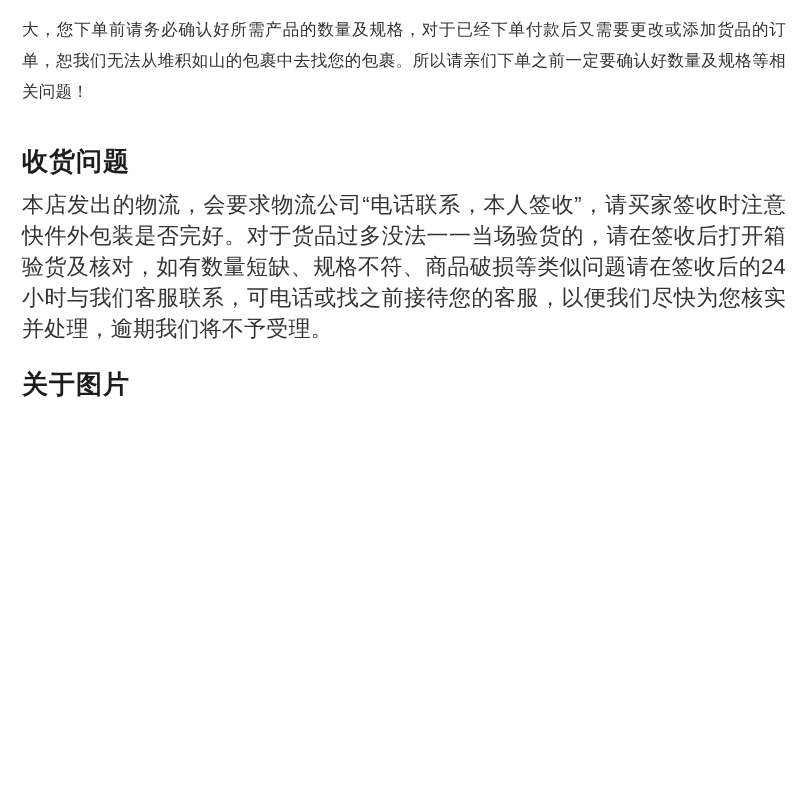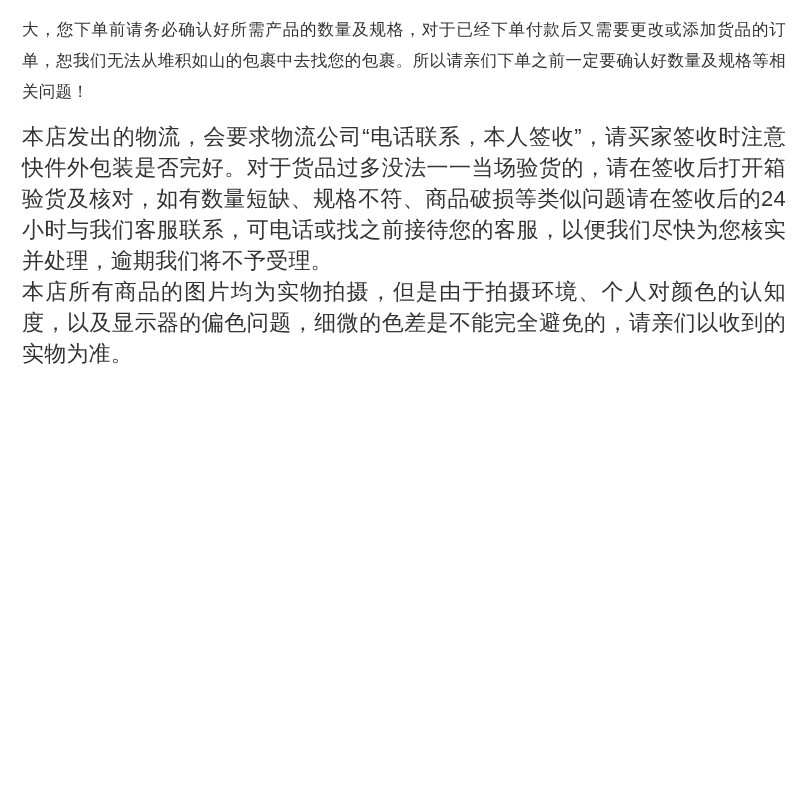--- a/index.html
+++ b/index.html
@@ -53,17 +53,18 @@
 </style>
 </head>
 <body>
 
 <div class="page">
 
   <p class="para">大，您下单前请务必确认好所需产品的数量及规格，对于已经下单付款后又需要更改或添加货品的订单，恕我们无法从堆积如山的包裹中去找您的包裹。所以请亲们下单之前一定要确认好数量及规格等相关问题！</p>
 
   <div class="spacer"></div>
 
+  <h2 class="section-title">收货问题</h2>
   <p class="section-body">本店发出的物流，会要求物流公司“电话联系，本人签收”，请买家签收时注意快件外包装是否完好。对于货品过多没法一一当场验货的，请在签收后打开箱验货及核对，如有数量短缺、规格不符、商品破损等类似问题请在签收后的24小时与我们客服联系，可电话或找之前接待您的客服，以便我们尽快为您核实并处理，逾期我们将不予受理。</p>
 
-  <p class="section-body">本店所有商品的图片均为实物拍摄，但是由于拍摄环境、个人对颜色的认知度，以及显示器的偏色问题，细微的色差是不能完全避免的，请亲们以收到的实物为准。</p>
+  <h2 class="section-title">关于图片</h2>
 
 </div>
 
 </body></html>

